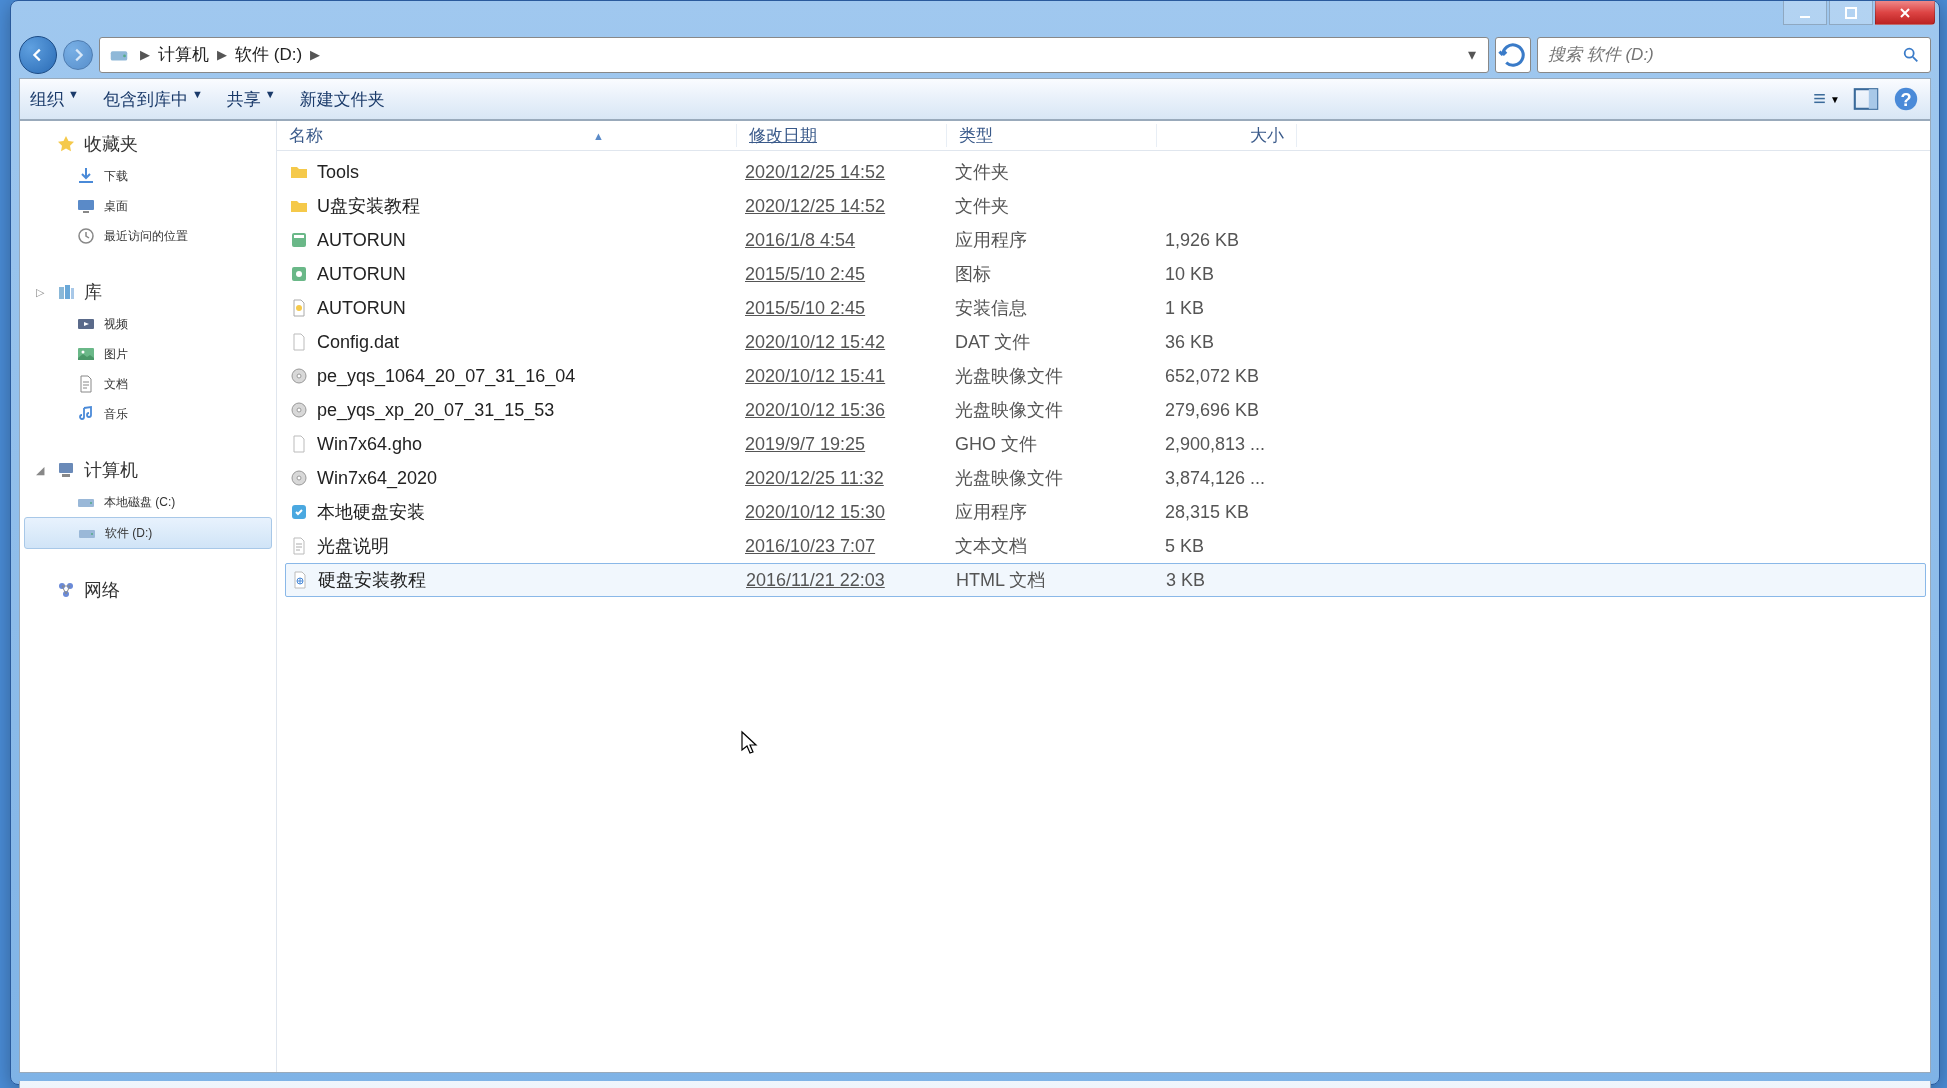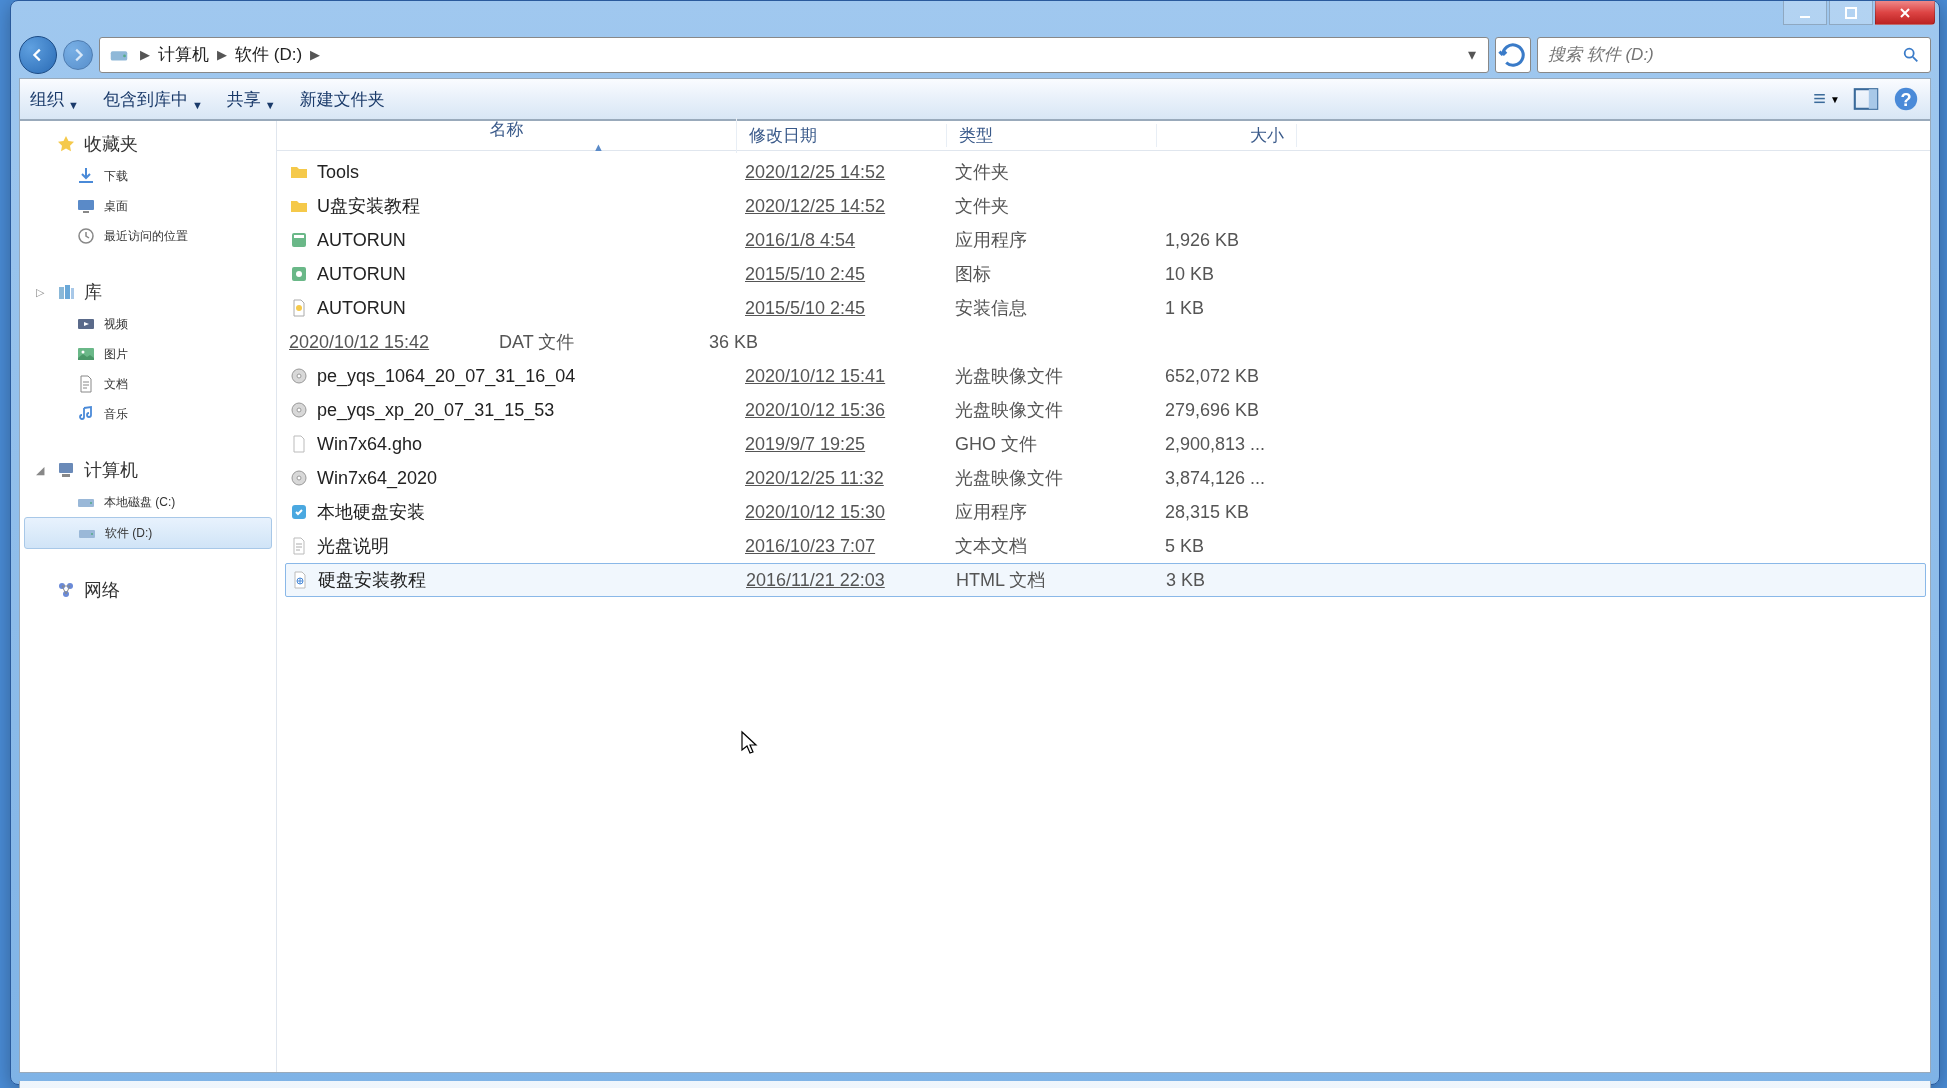--- a/index.html
+++ b/index.html
@@ -25,41 +25,41 @@
 .addr-icon { width: 22px; height: 22px; margin: 0 4px; }
 .addr-sep { color: #555; margin: 0 6px; font-size: 13px; }
 .addr-seg { font-size: 17px; color: #222; cursor: pointer; padding: 3px 2px; }
 .addr-drop { margin-left: auto; padding: 0 8px; cursor: pointer; color: #555; }
 .refresh-btn { width: 36px; height: 36px; background: white; border: 1px solid #888; border-radius: 3px; display: flex; align-items: center; justify-content: center; cursor: pointer; }
 .search-box { width: 394px; height: 36px; background: white; border: 1px solid #888; border-radius: 3px; display: flex; align-items: center; padding: 0 10px; }
 .search-box input { flex: 1; border: none; outline: none; font-size: 17px; font-style: italic; color: #737373; background: transparent; }
 .search-box svg { width: 18px; height: 18px; fill: #3a7bc8; }
 
 .toolbar { height: 42px; margin: 0 8px; background: linear-gradient(180deg,#fafcff 0%,#e8f0fa 50%,#d8e6f5 100%); border: 1px solid #9ab; display: flex; align-items: center; padding: 0 10px; gap: 24px; }
-.tb-item { font-size: 17px; color: #1a3a6a; cursor: pointer; display: flex; align-items: flex-end; gap: 4px; }
+.tb-item { font-size: 17px; color: #1a3a6a; cursor: pointer; display: flex; align-items: flex-start; gap: 4px; }
 .tb-item .chev { font-size: 11px; }
 .tb-right { margin-left: auto; display: flex; align-items: center; gap: 12px; }
 .tb-icon-btn { width: 28px; height: 28px; display: flex; align-items: center; justify-content: center; cursor: pointer; }
 
 .content { margin: 0 8px 8px 8px; background: white; border: 1px solid #9ab; height: 953px; display: flex; }
 
 .sidebar { width: 257px; border-right: 1px solid #e0e6ee; padding: 6px 0; overflow-y: auto; }
 .nav-group { margin-bottom: 24px; }
 .nav-head { display: flex; align-items: center; padding: 5px 18px 5px 36px; font-size: 18px; color: #333; cursor: pointer; position: relative; }
 .nav-head .tri { position: absolute; left: 16px; font-size: 11px; color: #888; }
 .nav-item { display: flex; align-items: center; padding: 5px 18px 5px 56px; font-size: 12px; color: #333; cursor: pointer; gap: 8px; }
 .nav-item.selected { background: linear-gradient(180deg,#e8f2fd,#d0e4f7); border: 1px solid #a8c8e8; border-radius: 3px; margin: 0 4px; padding-left: 52px; }
 .ico { width: 20px; height: 20px; flex-shrink: 0; }
 
 .main { flex: 1; display: flex; flex-direction: column; }
 .col-headers { height: 30px; display: flex; align-items: center; border-bottom: 1px solid #e0e6ee; font-size: 17px; color: #3a5a8a; }
 .col-h { padding: 0 12px; border-right: 1px solid #e8eef5; cursor: pointer; }
-.col-name { width: 460px; display: flex; align-items: center; flex-direction: column; }
+.col-name { width: 460px; display: flex; align-items: center; }
 .col-name .sort { margin-left: auto; margin-right: 120px; font-size: 11px; color: #5a8ac8; }
-.col-date { width: 210px; }
+.col-date { width: 210px; text-decoration: underline; }
 .col-type { width: 210px; }
 .col-size { width: 140px; text-align: right; }
 
 .file-list { flex: 1; padding: 4px 0; }
 .file-row { height: 34px; display: flex; align-items: center; font-size: 18px; color: #222; cursor: pointer; padding-left: 12px; }
 .file-row.sel { border: 1px solid #8ab8e8; background: rgba(160,200,240,0.15); border-radius: 2px; margin: 0 4px 0 8px; padding-left: 4px; }
 .fc-name { width: 456px; display: flex; align-items: center; gap: 8px; }
 .fc-date { width: 210px; color: #555; text-decoration: underline; }
 .fc-type { width: 210px; color: #555; }
 .fc-size { width: 140px; text-align: left; color: #555; padding-right: 18px; }
@@ -337,20 +337,26 @@
                 <path d="M5 2h7l3 3v13H5z" fill="#fff" stroke="#aaa"></path>
                 <circle cx="10" cy="10" r="3" fill="#f5c94a"></circle>
               </svg>
               <span>AUTORUN</span>
             </div>
             <div class="fc-date">2015/5/10 2:45</div>
             <div class="fc-type">安装信息</div>
             <div class="fc-size">1 KB</div>
           </div>
           <div class="file-row">
+            <div class="fc-name">
+              <svg class="ico" viewBox="0 0 20 20">
+                <path d="M5 2h7l3 3v13H5z" fill="#fff" stroke="#bbb"></path>
+              </svg>
+              <span>Config.dat</span>
+            </div>
             <div class="fc-date">2020/10/12 15:42</div>
             <div class="fc-type">DAT 文件</div>
             <div class="fc-size">36 KB</div>
           </div>
           <div class="file-row">
             <div class="fc-name">
               <svg class="ico" viewBox="0 0 20 20">
                 <circle cx="10" cy="10" r="7" fill="#d8d8d8" stroke="#999"></circle>
                 <circle cx="10" cy="10" r="2" fill="#fff" stroke="#999"></circle>
               </svg>

